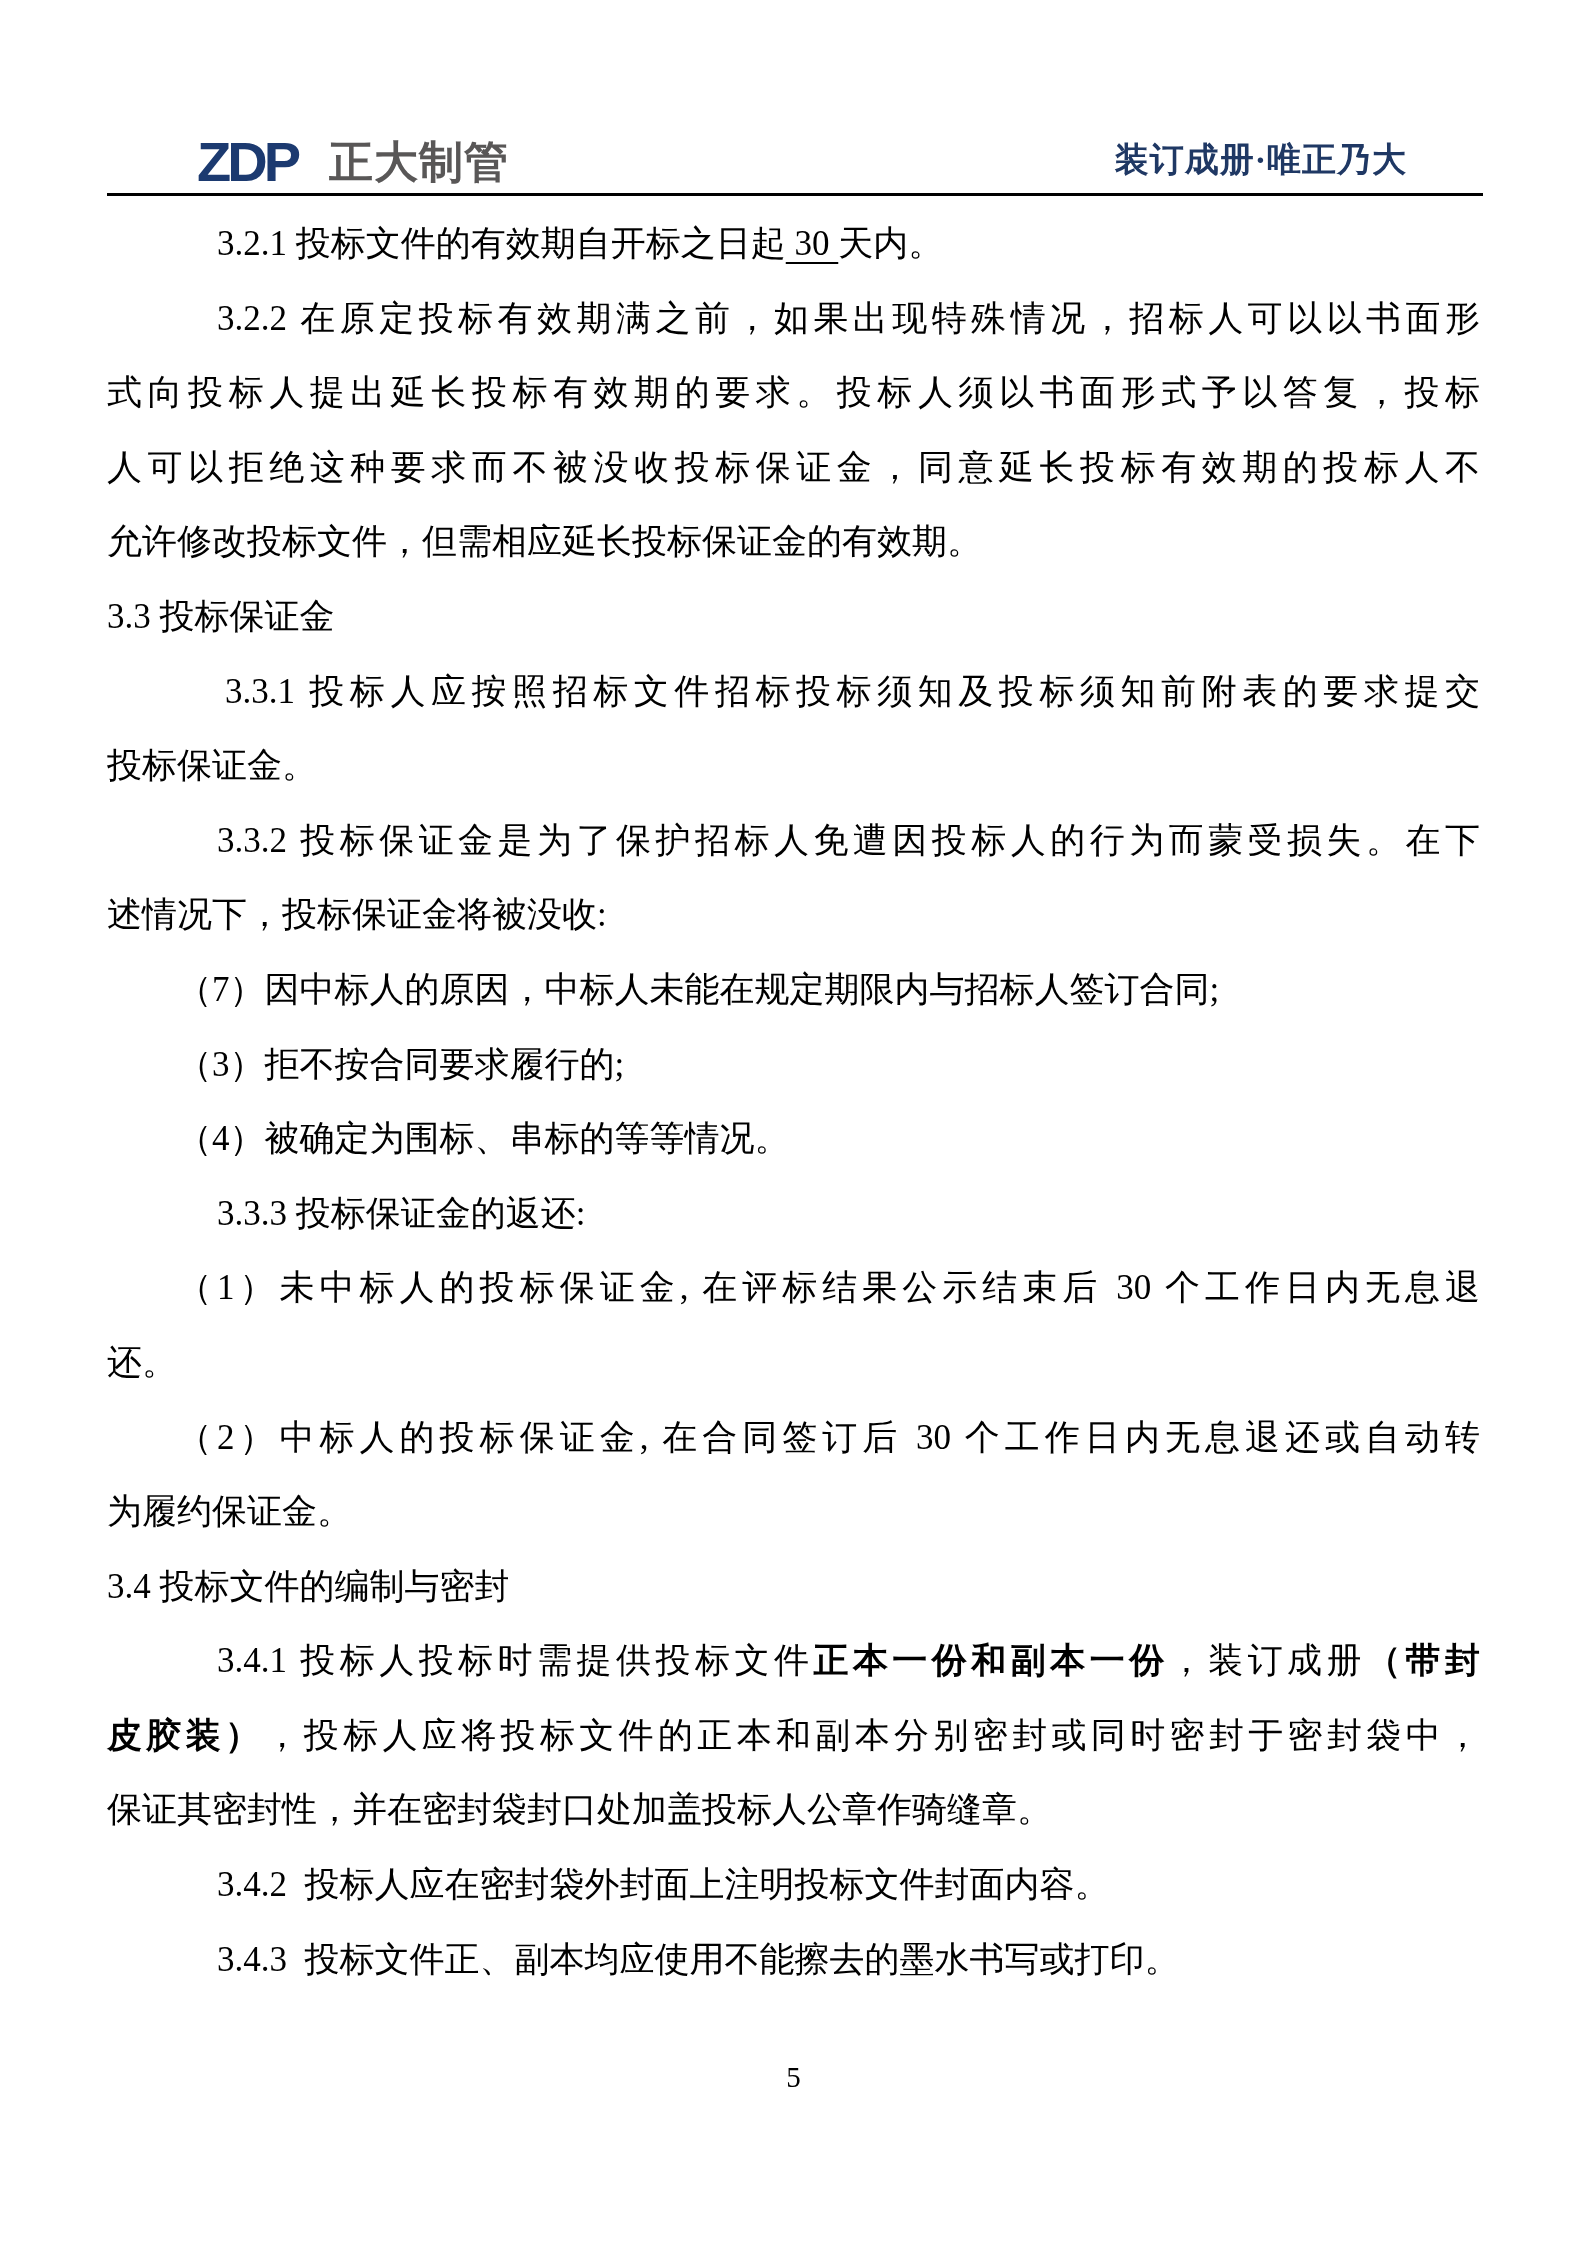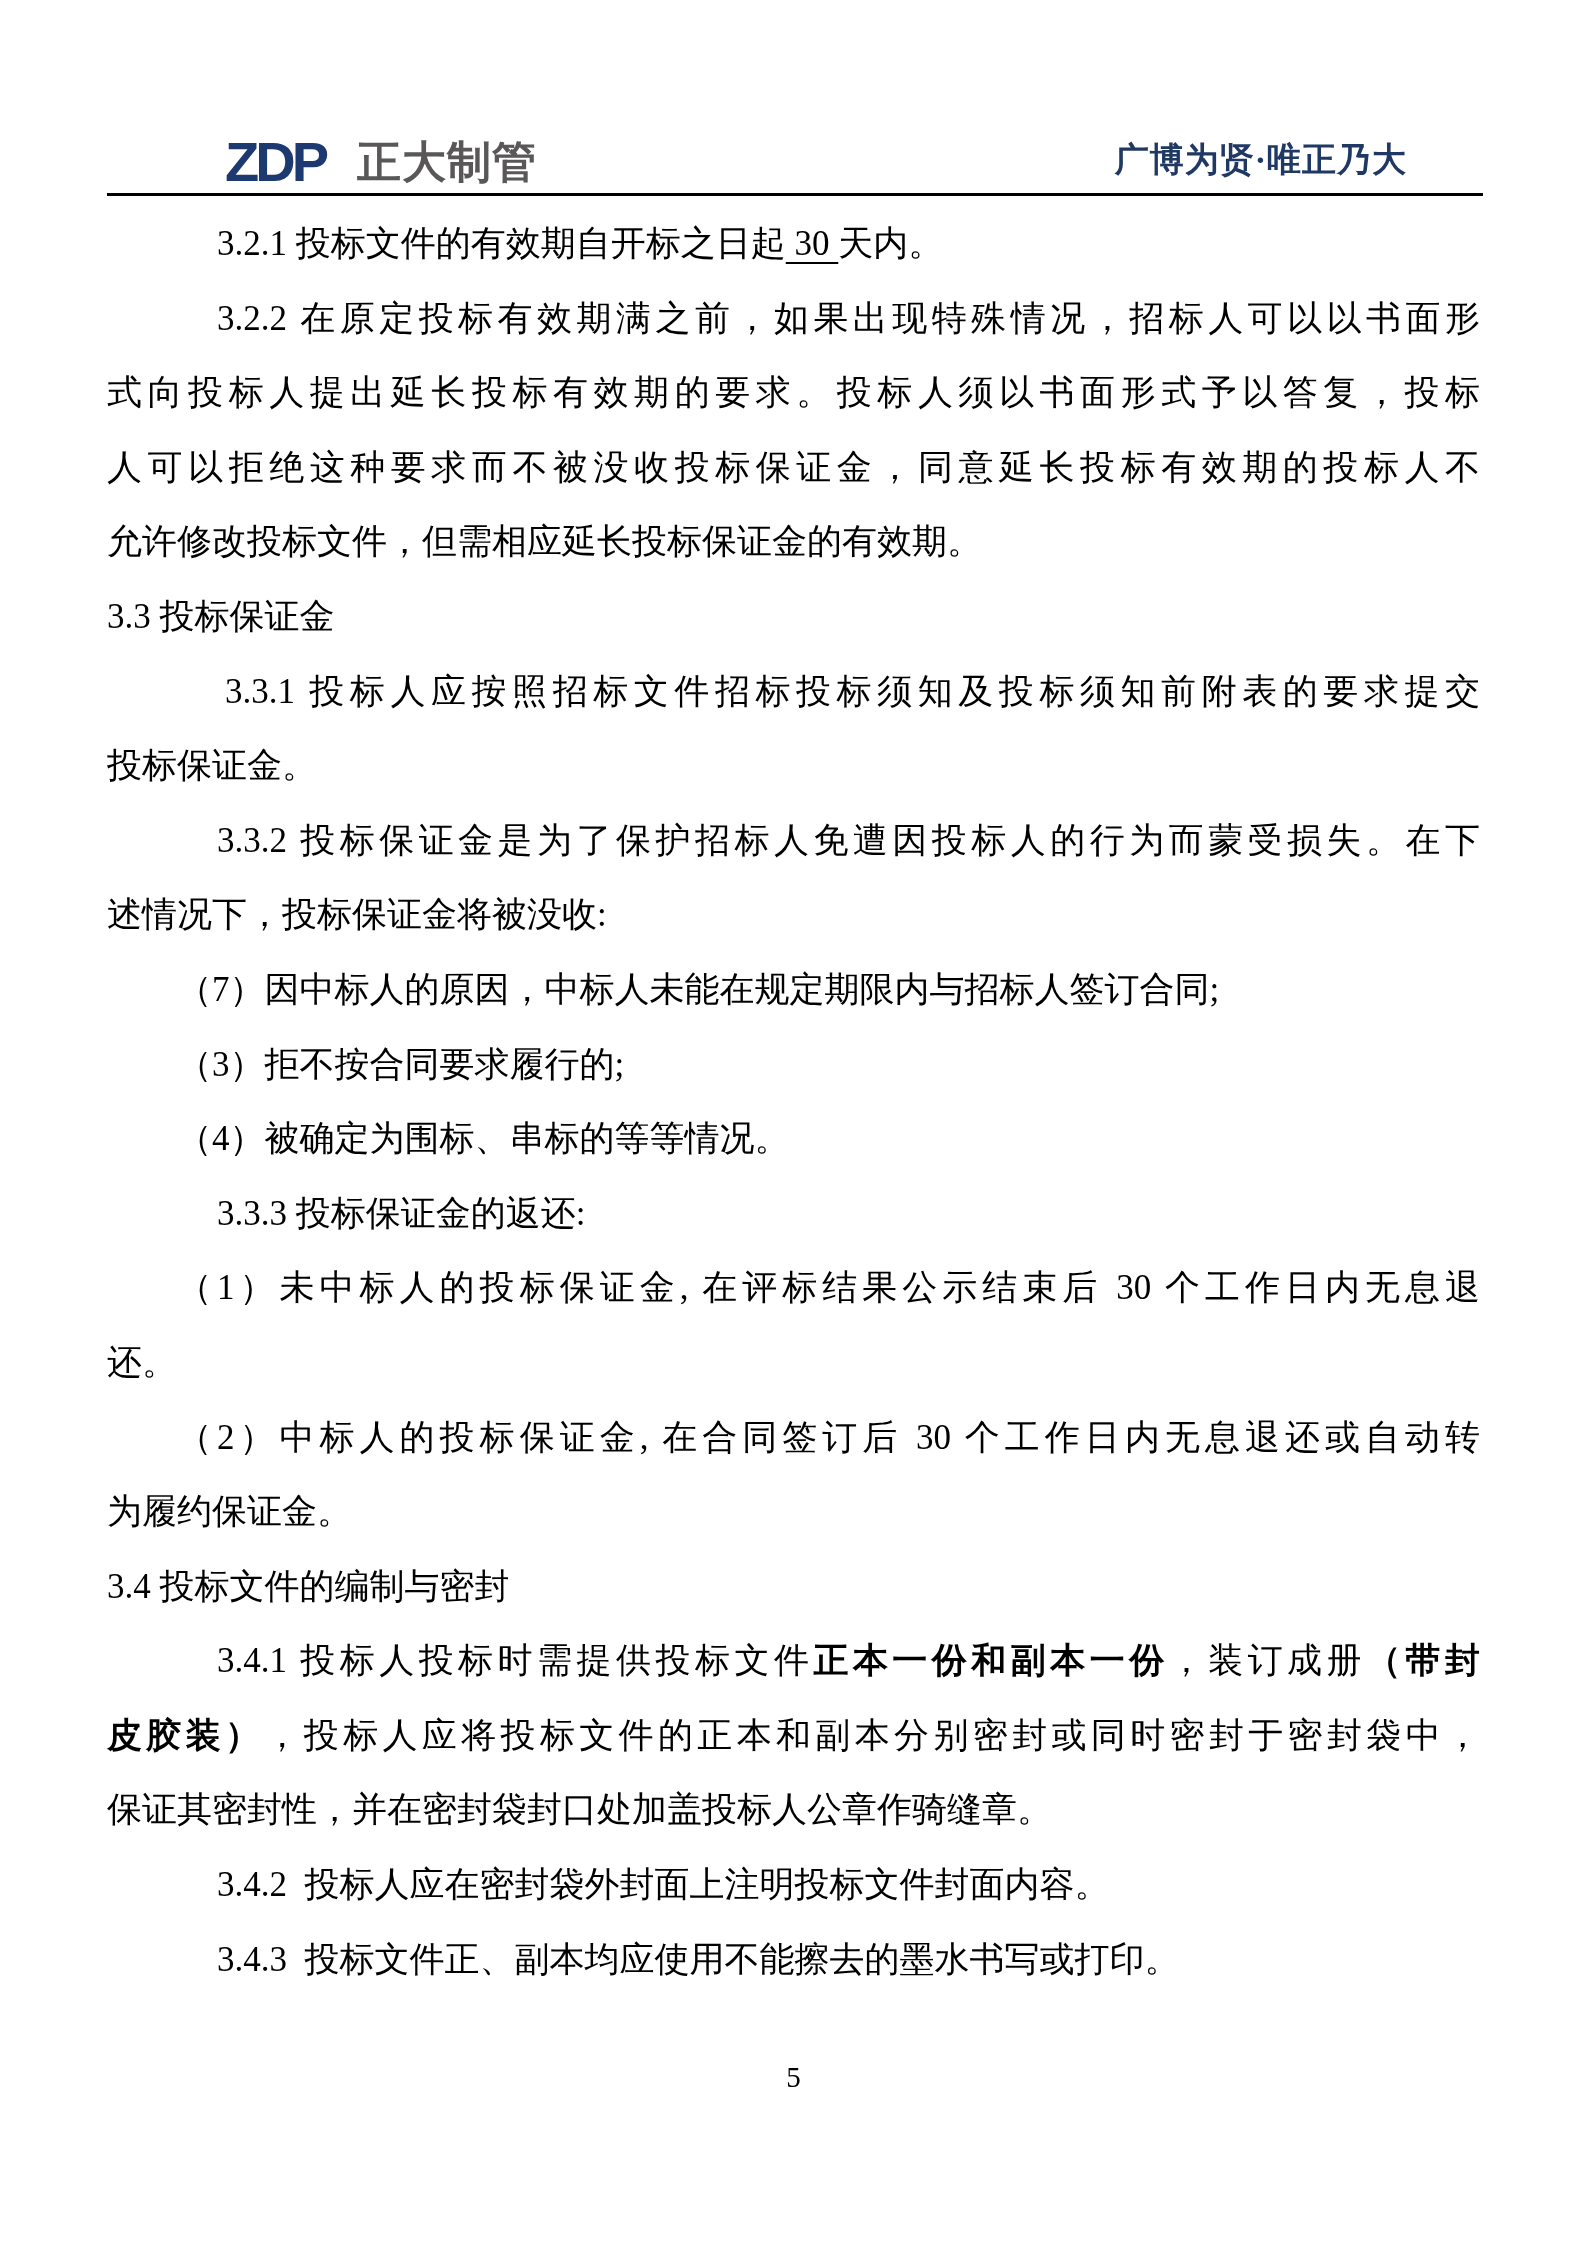--- a/index.html
+++ b/index.html
@@ -24,21 +24,20 @@
     align-items: center;
     white-space: nowrap;
   }
   .logo-zdp {
     font-family: "Liberation Sans", "DejaVu Sans", sans-serif;
     font-weight: 900;
     font-size: 56px;
     line-height: 56px;
     letter-spacing: -4px;
     color: #1c3a70;
-    margin-left: 28px;
   }
   .logo-name {
     font-family: "Liberation Sans", "DejaVu Sans", sans-serif;
     font-weight: 900;
     font-size: 44px;
     line-height: 48px;
     letter-spacing: 1px;
     color: #595757;
     margin-left: 32px;
   }
@@ -97,21 +96,21 @@
   }
 </style>
 </head>
 <body>
 
 <header>
   <div class="header-logo">
     <span class="logo-zdp">ZDP</span>
     <span class="logo-name">正大制管</span>
   </div>
-  <div class="header-slogan">广博为贤·唯正乃大</div>
+  <div class="header-slogan">装订成册·唯正乃大</div>
   <div class="header-rule"></div>
 </header>
 
 <main class="doc-body">
     <div class="line" style="padding-left: 110px;"><span>3.2.1 投标文件的有效期自开标之日起</span><span class="u"> 30 </span><span>天内。</span></div>
     <div class="line j" style="padding-left: 110px;"><span>3.2.2 在原定投标有效期满之前，如果出现特殊情况，招标人可以以书面形</span></div>
     <div class="line j" style="padding-left: 0px;"><span>式向投标人提出延长投标有效期的要求。投标人须以书面形式予以答复，投标</span></div>
     <div class="line j" style="padding-left: 0px;"><span>人可以拒绝这种要求而不被没收投标保证金，同意延长投标有效期的投标人不</span></div>
     <div class="line" style="padding-left: 0px;"><span>允许修改投标文件，但需相应延长投标保证金的有效期。</span></div>
     <div class="line" style="padding-left: 0px;"><span>3.3 投标保证金</span></div>

